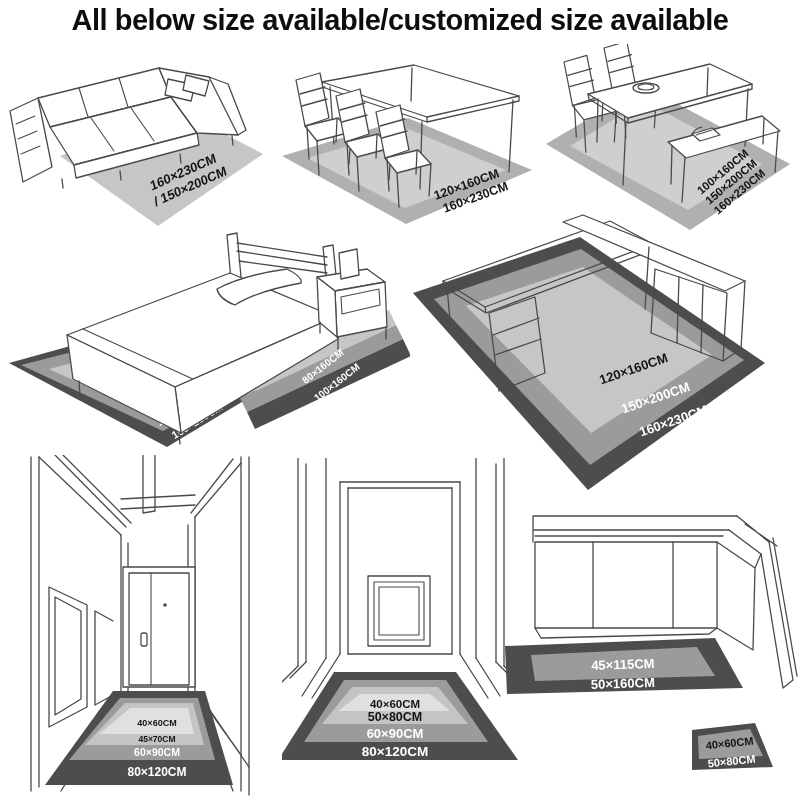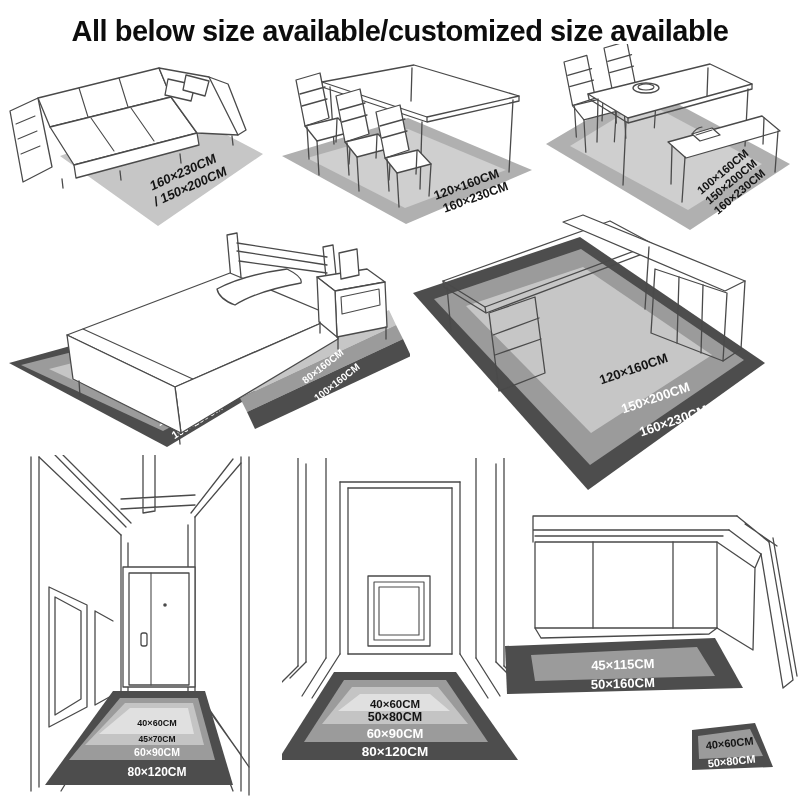--- a/index.html
+++ b/index.html
@@ -1,19 +1,19 @@
 <!DOCTYPE html>
 <html><head>
 <meta charset="utf-8">
 <style>
   html,body{margin:0;padding:0;background:#ffffff;}
   #canvas{position:relative;width:800px;height:800px;background:#ffffff;overflow:hidden;
           font-family:"Liberation Sans",sans-serif;}
   #title{position:absolute;left:0;top:4px;width:800px;text-align:center;
-         font-size:29px;font-weight:700;letter-spacing:-0.5px;color:#0d0d0d;margin-top:11px;}
+         font-size:29px;font-weight:700;letter-spacing:-0.5px;color:#0d0d0d;}
   .scene{position:absolute;}
   .ln{fill:none;stroke:#4a4a4a;stroke-width:1.3;stroke-linejoin:round;stroke-linecap:round;}
   .lnt{fill:none;stroke:#4a4a4a;stroke-width:1.1;stroke-linejoin:round;stroke-linecap:round;}
   .wf{fill:#ffffff;stroke:#4a4a4a;stroke-width:1.3;stroke-linejoin:round;}
   .lb{font-family:"Liberation Sans",sans-serif;font-weight:700;text-anchor:middle;}
   .t-dark{fill:#141414;}
   .t-light{fill:#ffffff;}
 </style>
 </head>
 <body>

